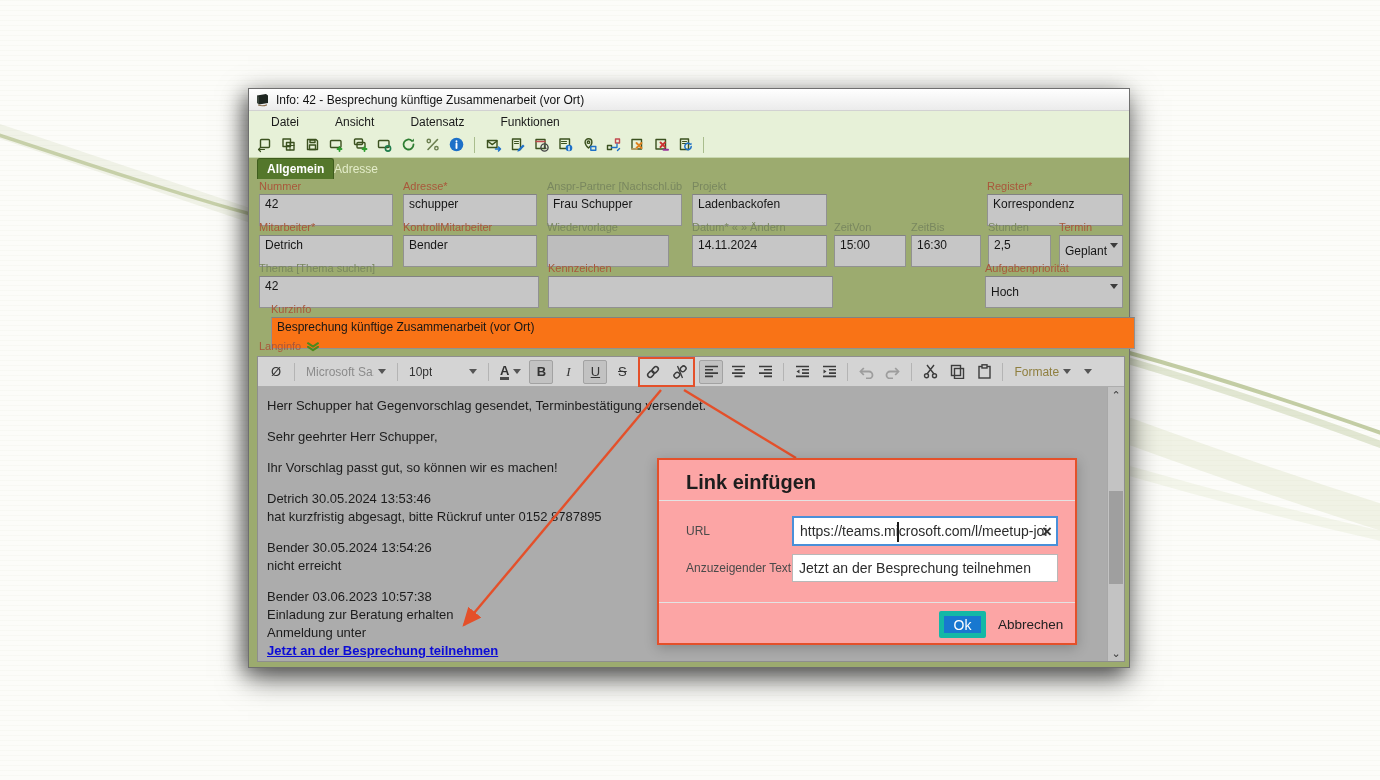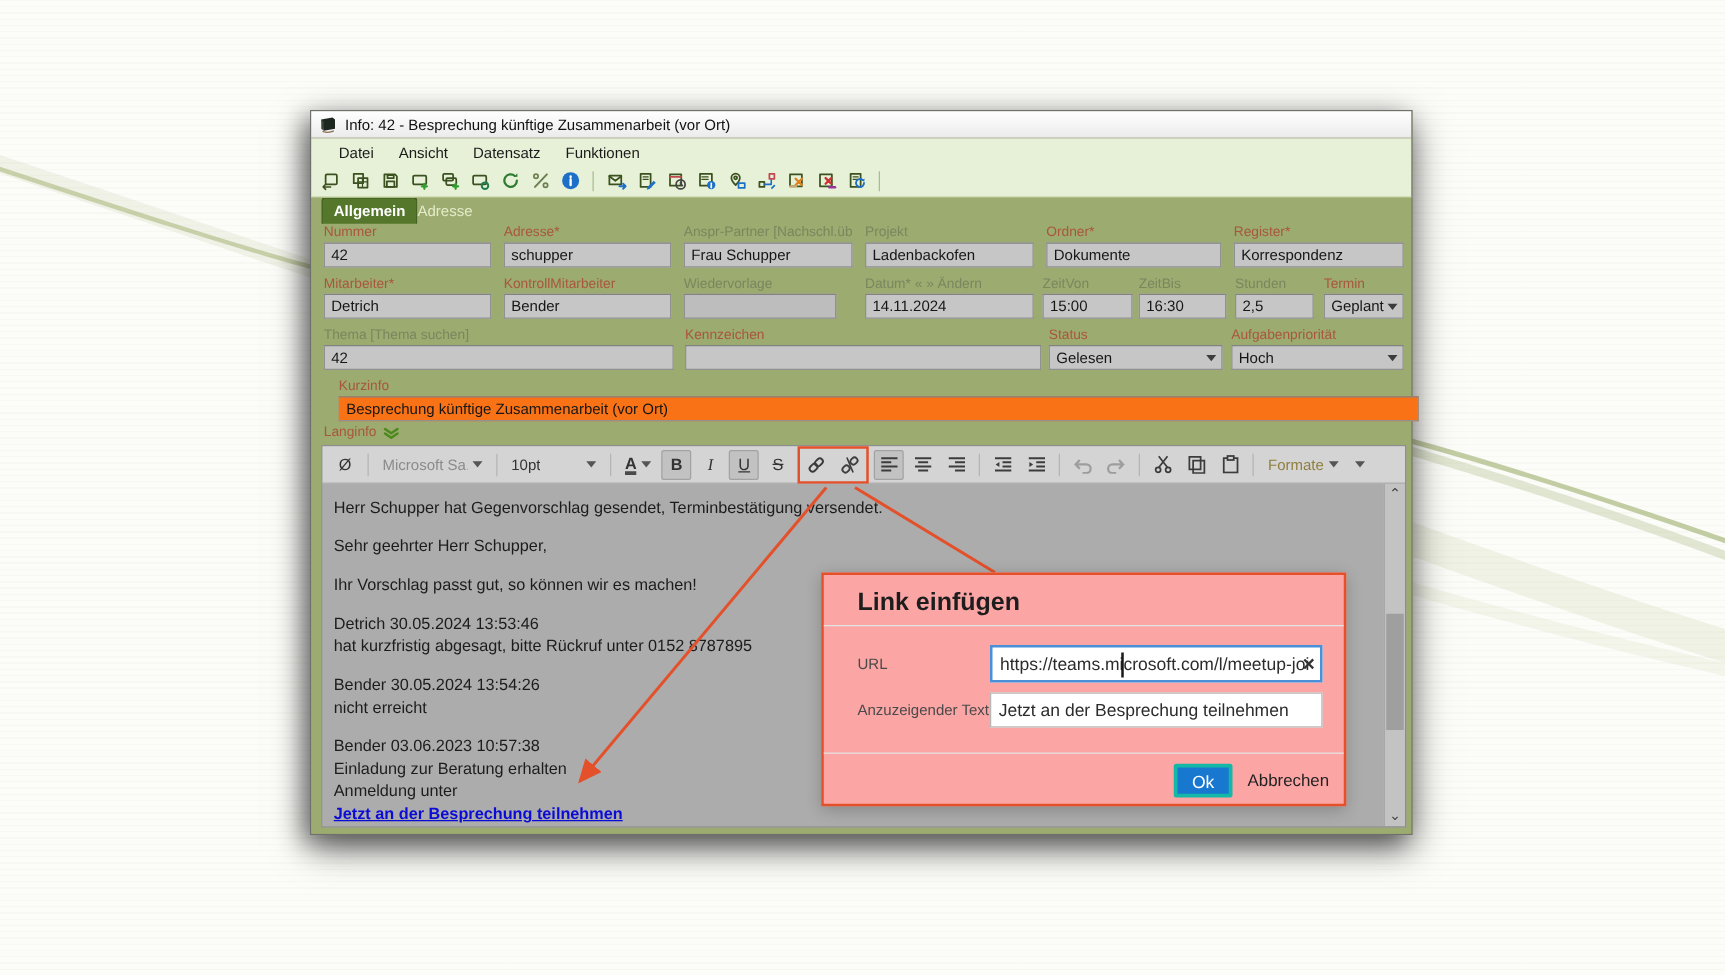--- a/index.html
+++ b/index.html
@@ -13,36 +13,36 @@
   svg{display:block}
   
   .bg-art{position:absolute;inset:0;z-index:0;pointer-events:none}
   
   .window{position:absolute;left:248px;top:88px;width:882px;height:580px;z-index:2;
     border:1px solid #6f6f6f;box-shadow:0 10px 28px rgba(0,0,0,.55), -6px 6px 18px rgba(0,0,0,.35);
     display:flex;flex-direction:column;background:#9cab6f}
   .titlebar{height:22px;background:linear-gradient(#ffffff,#ebebeb);display:flex;align-items:center;
     padding:0 6px;gap:6px;border-bottom:1px solid #d2d2d2;flex:0 0 auto}
   .titlebar .ttl{font-size:12px;color:#111}
-  .menubar{height:21px;background:#e7f1d8;display:flex;align-items:center;padding:0 12px;gap:0;flex:0 0 auto}
+  .menubar{height:21px;background:#e7f1d8;display:flex;align-items:center;padding:0 12px;gap:16px;flex:0 0 auto}
   .menuitem{font-size:12px;color:#1a1a1a;padding:2px 10px;cursor:default}
   .toolbar{height:26px;background:#e7f1d8;display:flex;align-items:center;padding:0 4px;gap:2px;
     border-bottom:1px solid #c9d8b0;flex:0 0 auto}
   .tbtn{width:22px;height:22px;display:flex;align-items:center;justify-content:center;border-radius:2px}
   .tsep{width:1px;height:16px;background:#a9bd8d;margin:0 5px}
   
   .form{position:relative;flex:1 1 auto;background:#9cab6f}
   .tab{position:absolute;top:0;height:21px;display:inline-flex;align-items:center;font-size:12px;padding:0 9px}
   .tab.active{left:8px;background:#54772b;color:#fff;border:1px solid #3e5c1d;border-bottom:none;border-radius:3px 3px 0 0;font-weight:bold}
   .tab.inactive{left:76px;color:#e3ecc9}
   .fld{position:absolute}
   .flabel{font-size:11px;height:12px;line-height:12px;white-space:nowrap;overflow:hidden}
   .lred{color:#a9573b}
   .lmut{color:#79875f}
-  .finput{margin-top:2px;height:20px;line-height:18px;background:#c6c6c6;border:1px solid #919191;border-top-color:#828282;
+  .finput{margin-top:2px;height:32px;line-height:18px;background:#c6c6c6;border:1px solid #919191;border-top-color:#828282;
     font-size:12px;color:#161616;padding:0 5px;white-space:nowrap;overflow:hidden;position:relative}
   .finput.dd{padding-right:16px;display:flex;align-items:center}
   .fdd{position:absolute;right:4px;top:7px;width:0;height:0;border:4px solid transparent;border-top:5px solid #3c3c3c}
   .langinfo-row{position:absolute;display:flex;align-items:flex-end;gap:5px}
   
   .editor{position:absolute;left:8px;top:198px;width:868px;height:306px;border:1px solid #8e8e8e;display:flex;flex-direction:column;background:#acacac}
   .etb{height:30px;background:#d4d4d4;border-bottom:1px solid #adadad;display:flex;align-items:center;padding:0 6px;gap:3px;flex:0 0 auto}
   .eb{width:24px;height:24px;border:1px solid transparent;background:transparent;display:flex;align-items:center;justify-content:center;
     font-size:13px;color:#333;border-radius:2px;font-family:inherit}
   .eb.pressed{background:#c2c2c2;border-color:#a2a2a2}
@@ -74,21 +74,21 @@
     box-shadow:0 3px 12px rgba(0,0,0,.22)}
   .dlg-title{position:absolute;left:27px;top:11px;font-size:20px;font-weight:bold;color:#1d1d1d}
   .dlg-hr{position:absolute;left:0;right:0;height:1px;background:#e3e3e3}
   .dlg-label{position:absolute;left:27px;font-size:12px;color:#4a4a4a}
   .dlg-input{position:absolute;left:133px;width:266px;background:#fff;font-size:14px;color:#2c2c2c;
     display:flex;align-items:center;padding:0 6px;white-space:nowrap;overflow:hidden}
   .dlg-input.url{top:56px;height:30px;border:2px solid #4a90d9;padding-right:24px}
   .dlg-input.txt{top:94px;height:28px;border:1px solid #b8b8b8}
   .caret{position:absolute;left:103px;top:4px;width:1.5px;height:20px;background:#1a1a1a}
   .clear-x{position:absolute;right:4px;top:50%;transform:translateY(-50%);font-size:17px;font-weight:bold;color:#333;line-height:17px;cursor:pointer}
-  .btn-ok{position:absolute;left:280px;top:151px;width:47px;height:27px;background:#1878d0;color:#fff;border:3px solid #14b8a6;
+  .btn-ok{position:absolute;left:280px;top:151px;width:47px;height:27px;background:#1878d0;color:#fff;border:5px solid #14b8a6;
     font-size:14px;display:flex;align-items:center;justify-content:center;border-radius:2px;cursor:pointer}
   .btn-cancel{position:absolute;left:339px;top:157px;font-size:13.5px;color:#222;cursor:pointer}
   .ico{stroke:#3b511f;fill:none;stroke-width:1.4;stroke-linecap:round;stroke-linejoin:round}
 </style>
 </head>
 <body>
 
 <svg class="bg-art" width="1380" height="780">
   <path d="M-10 128 C 90 162 190 196 258 218" stroke="#9fb06f" stroke-width="14" fill="none" opacity="0.12"></path>
   <path d="M-10 132 C 90 165 190 198 258 216" stroke="#94a65e" stroke-width="3.5" fill="none" opacity="0.45"></path>
@@ -259,24 +259,20 @@
       <div class="finput">schupper</div>
     </div>
     <div class="fld" style="left:298px;top:22px;width:135px">
       <div class="flabel lmut">Anspr-Partner [Nachschl.übe...</div>
       <div class="finput">Frau Schupper</div>
     </div>
     <div class="fld" style="left:443px;top:22px;width:135px">
       <div class="flabel lmut">Projekt</div>
       <div class="finput">Ladenbackofen</div>
     </div>
-    <div class="fld" style="left:588px;top:22px;width:140px">
-      <div class="flabel lred">Ordner*</div>
-      <div class="finput">Dokumente</div>
-    </div>
     <div class="fld" style="left:738px;top:22px;width:136px">
       <div class="flabel lred">Register*</div>
       <div class="finput">Korrespondenz</div>
     </div>
 
     <div class="fld" style="left:10px;top:63px;width:134px">
       <div class="flabel lred">Mitarbeiter*</div>
       <div class="finput">Detrich</div>
     </div>
     <div class="fld" style="left:154px;top:63px;width:134px">
@@ -311,27 +307,20 @@
         </div>
     </div>
 
     <div class="fld" style="left:10px;top:104px;width:280px">
       <div class="flabel lmut">Thema [Thema suchen]</div>
       <div class="finput">42</div>
     </div>
     <div class="fld" style="left:299px;top:104px;width:285px">
       <div class="flabel lred">Kennzeichen</div>
       <div class="finput"></div>
-    </div>
-    <div class="fld" style="left:590px;top:104px;width:139px">
-      <div class="flabel lred">Status</div>
-      <div class="finput dd">
-          <span>Gelesen</span>
-          <span class="fdd"></span>
-        </div>
     </div>
     <div class="fld" style="left:736px;top:104px;width:138px">
       <div class="flabel lred">Aufgabenpriorität</div>
       <div class="finput dd">
           <span>Hoch</span>
           <span class="fdd"></span>
         </div>
     </div>
 
     <div class="fld" style="left:22px;top:145px;width:864px">

